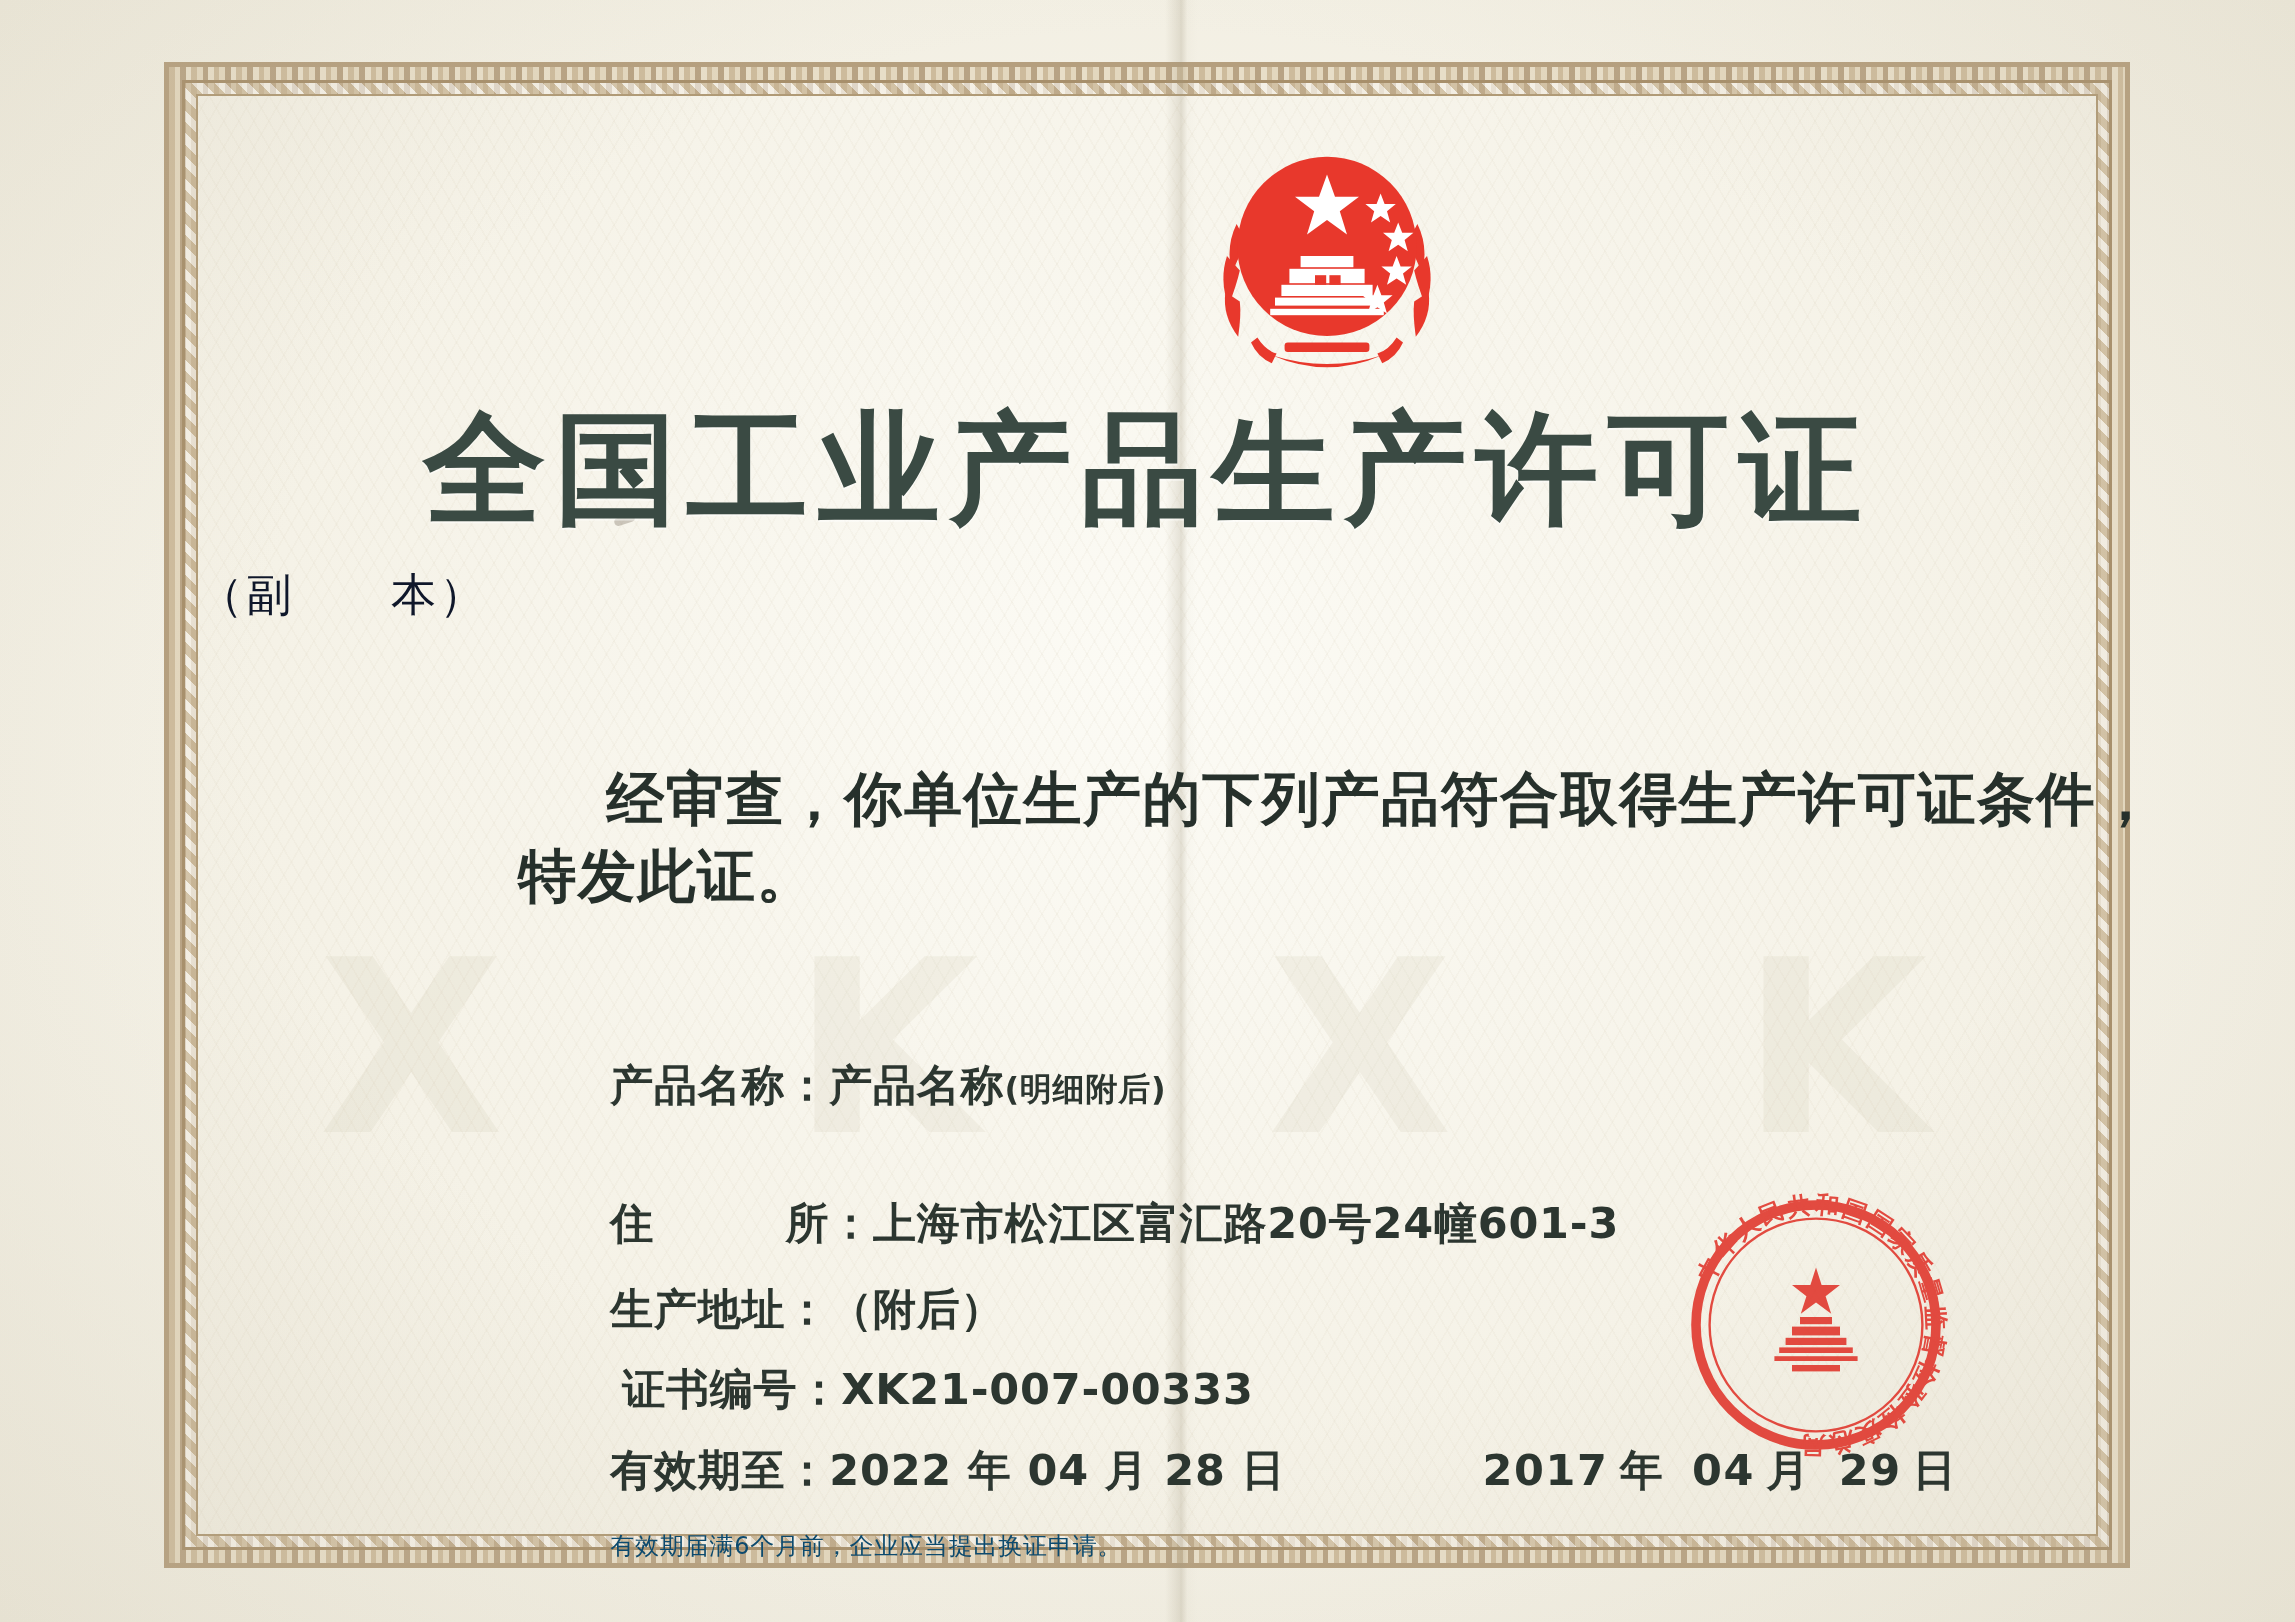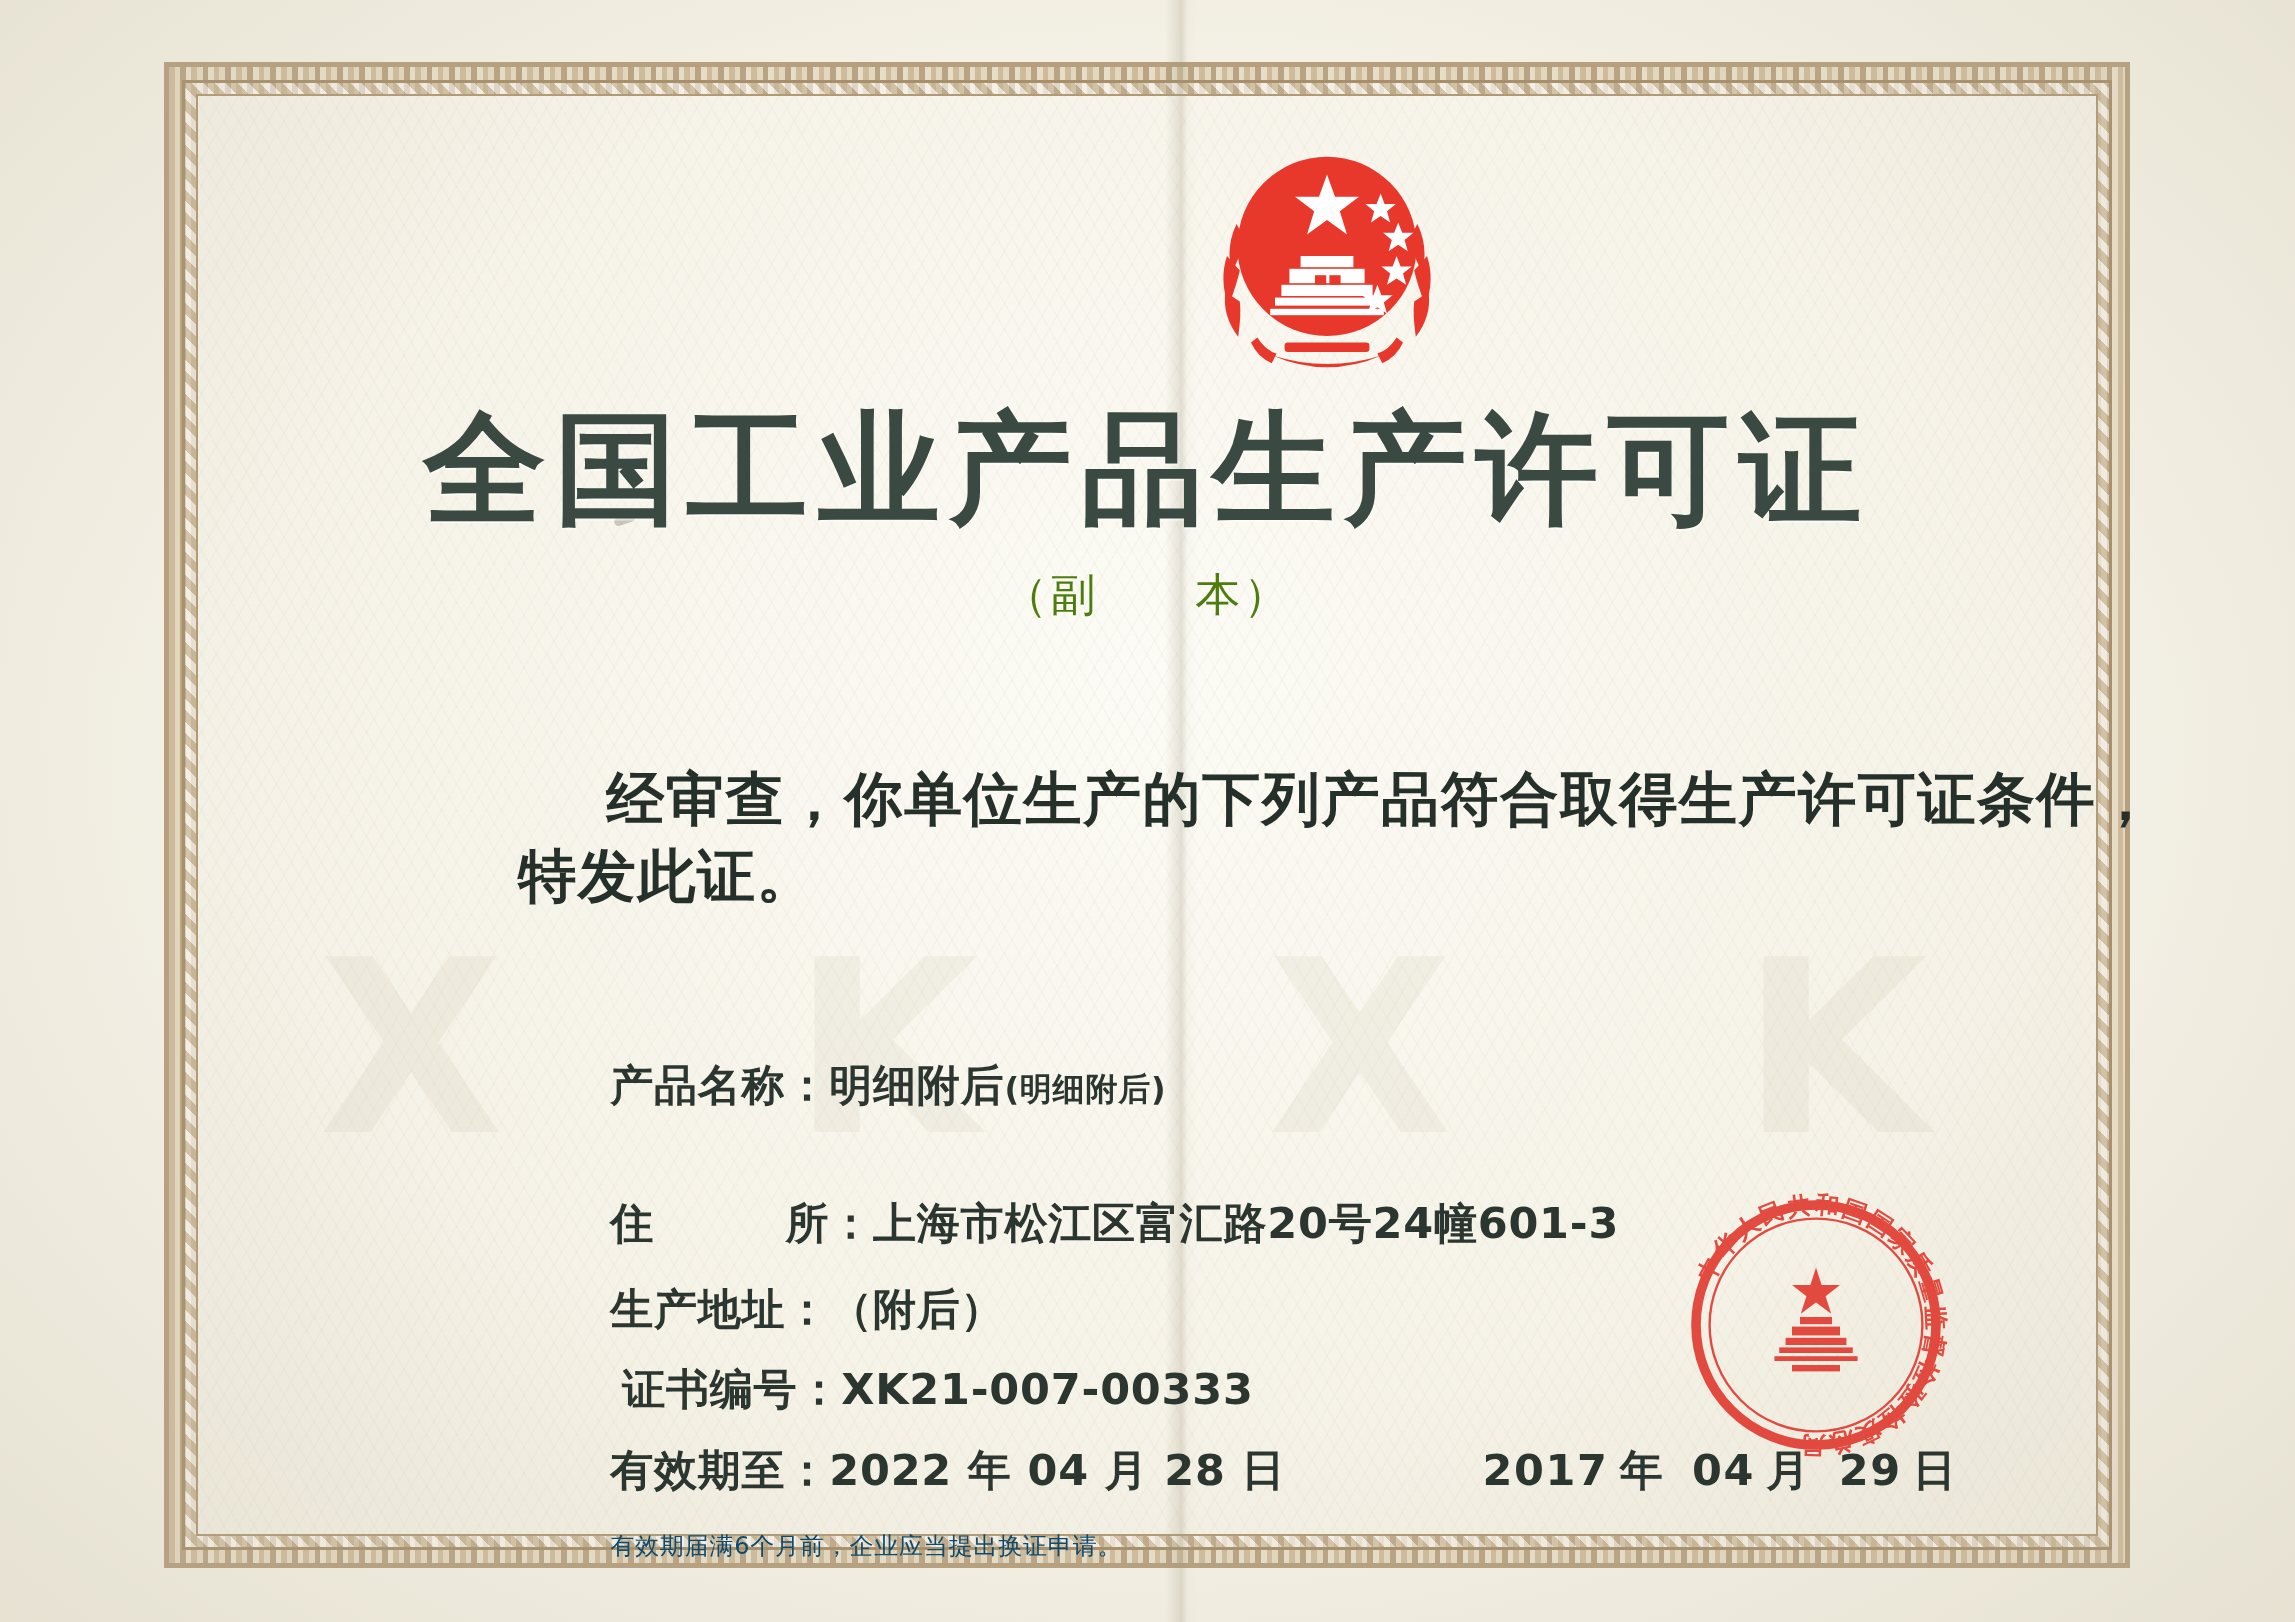--- a/index.html
+++ b/index.html
@@ -88,22 +88,21 @@
     text-align:center;
     font-size:122px;line-height:1;
     font-weight:700;
     color:#3a4a43;
     letter-spacing:9.6px;
     font-family:"DejaVu Sans","Liberation Sans",sans-serif;
     text-shadow:0 1.6px 0 rgba(255,255,255,0.5);
   }
   .subtitle{
     position:absolute;left:0;right:0;top:469px;
-    text-align:center;
-    font-size:45px;color:#4d7c0f;letter-spacing:3.2px;
+    font-size:45px;color:#0f172a;letter-spacing:3.2px;
     font-family:"DejaVu Sans","Liberation Sans",sans-serif;
   }
 
   
   .company{
     position:absolute;left:364px;top:577px;
     font-size:46px;color:#2f3a34;letter-spacing:1.6px;
     font-family:"DejaVu Sans","Liberation Sans",sans-serif;
   }
   .para{
@@ -222,21 +221,21 @@
 
           <div class="stray"></div>
 
           <div class="title">全国工业产品生产许可证</div>
           <div class="subtitle">（副　　本）</div>
 
 
           <div class="para">经审查，你单位生产的下列产品符合取得生产许可证条件，特发此证。</div>
 
           <div class="field f-product">
-            <span class="lbl">产品名称：</span><span class="val">明细附后</span><span class="val-sm">(明细附后)</span>
+            <span class="lbl">产品名称：</span><span class="val">产品名称</span><span class="val-sm">(明细附后)</span>
           </div>
 
           <div class="field f-address">
             <span class="lbl">住　　　所：</span><span class="val">上海市松江区富汇路20号24幢601-3</span>
           </div>
 
           <div class="field f-factory">
             <span class="lbl">生产地址：</span><span class="val">（附后）</span>
           </div>
 

